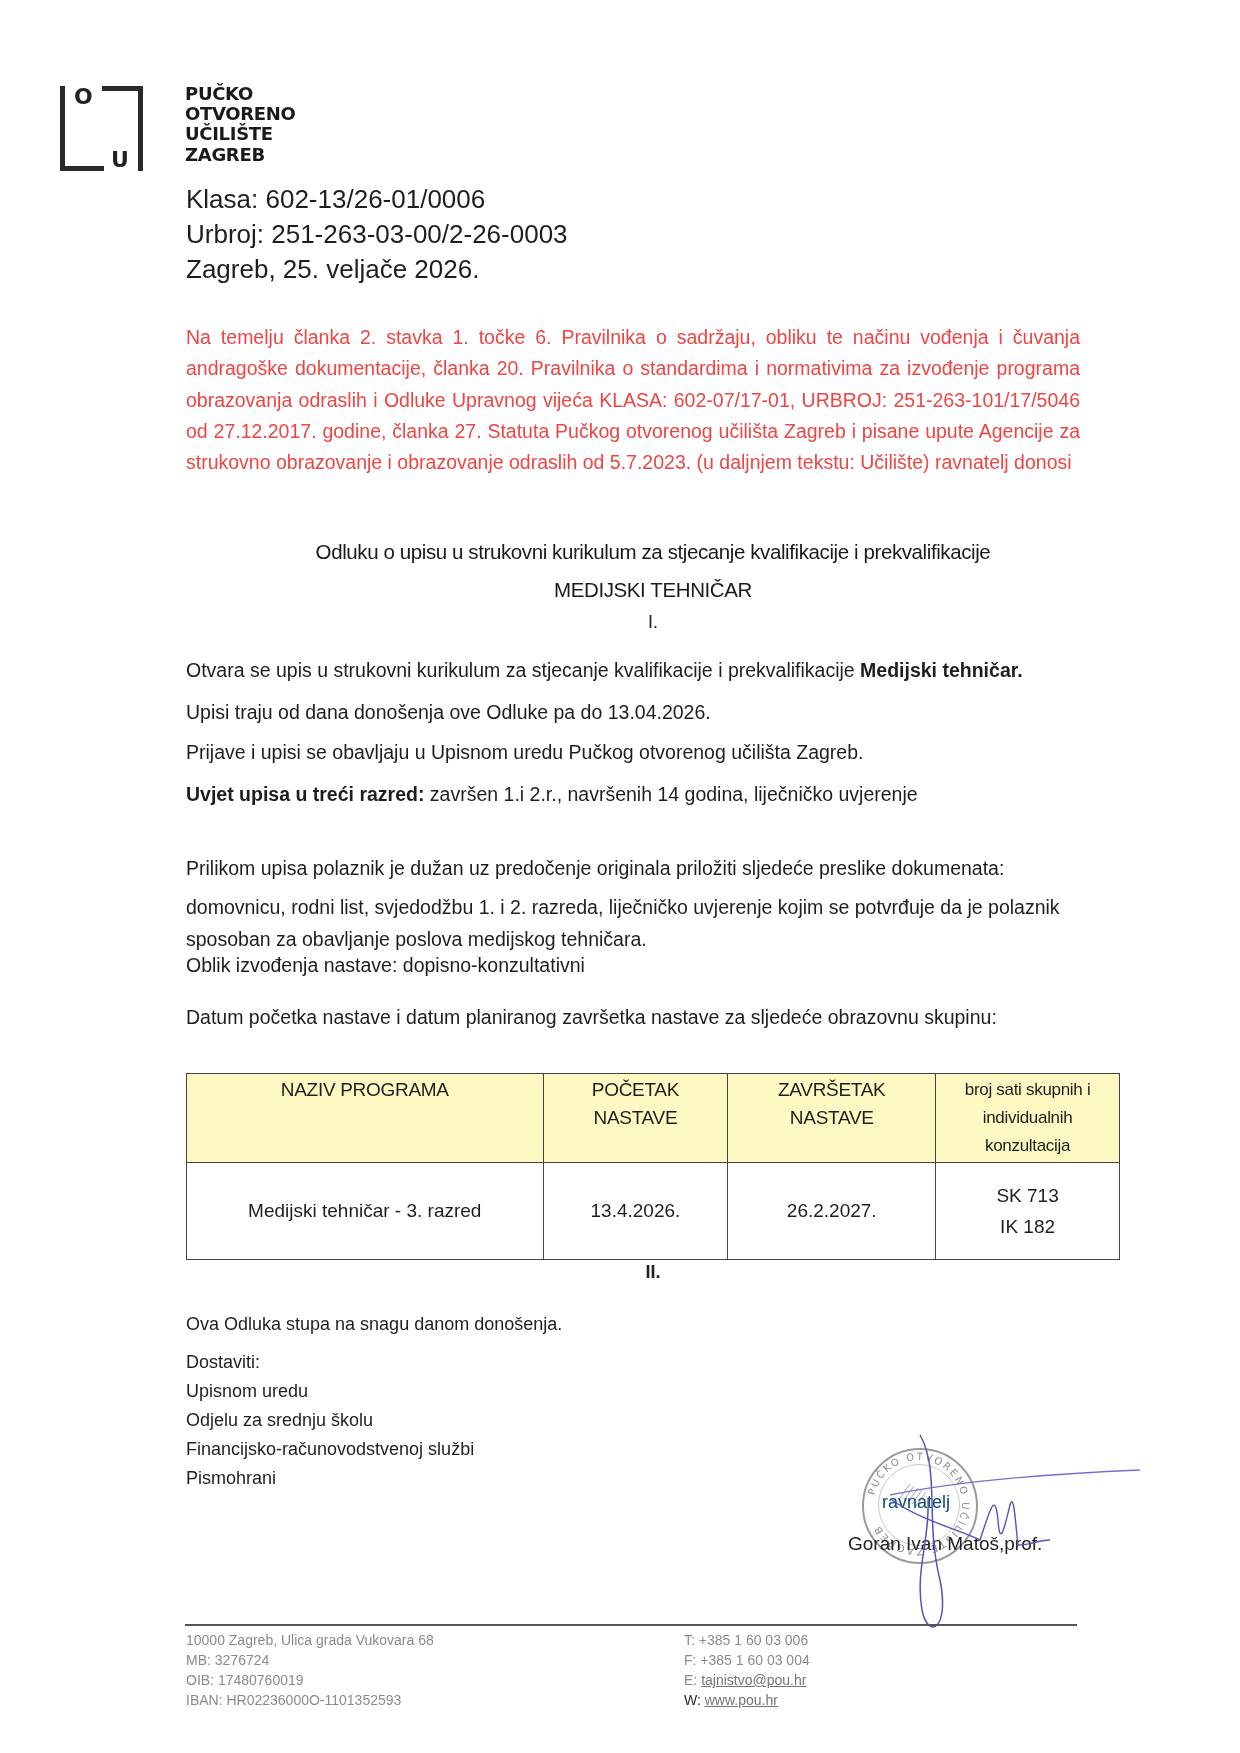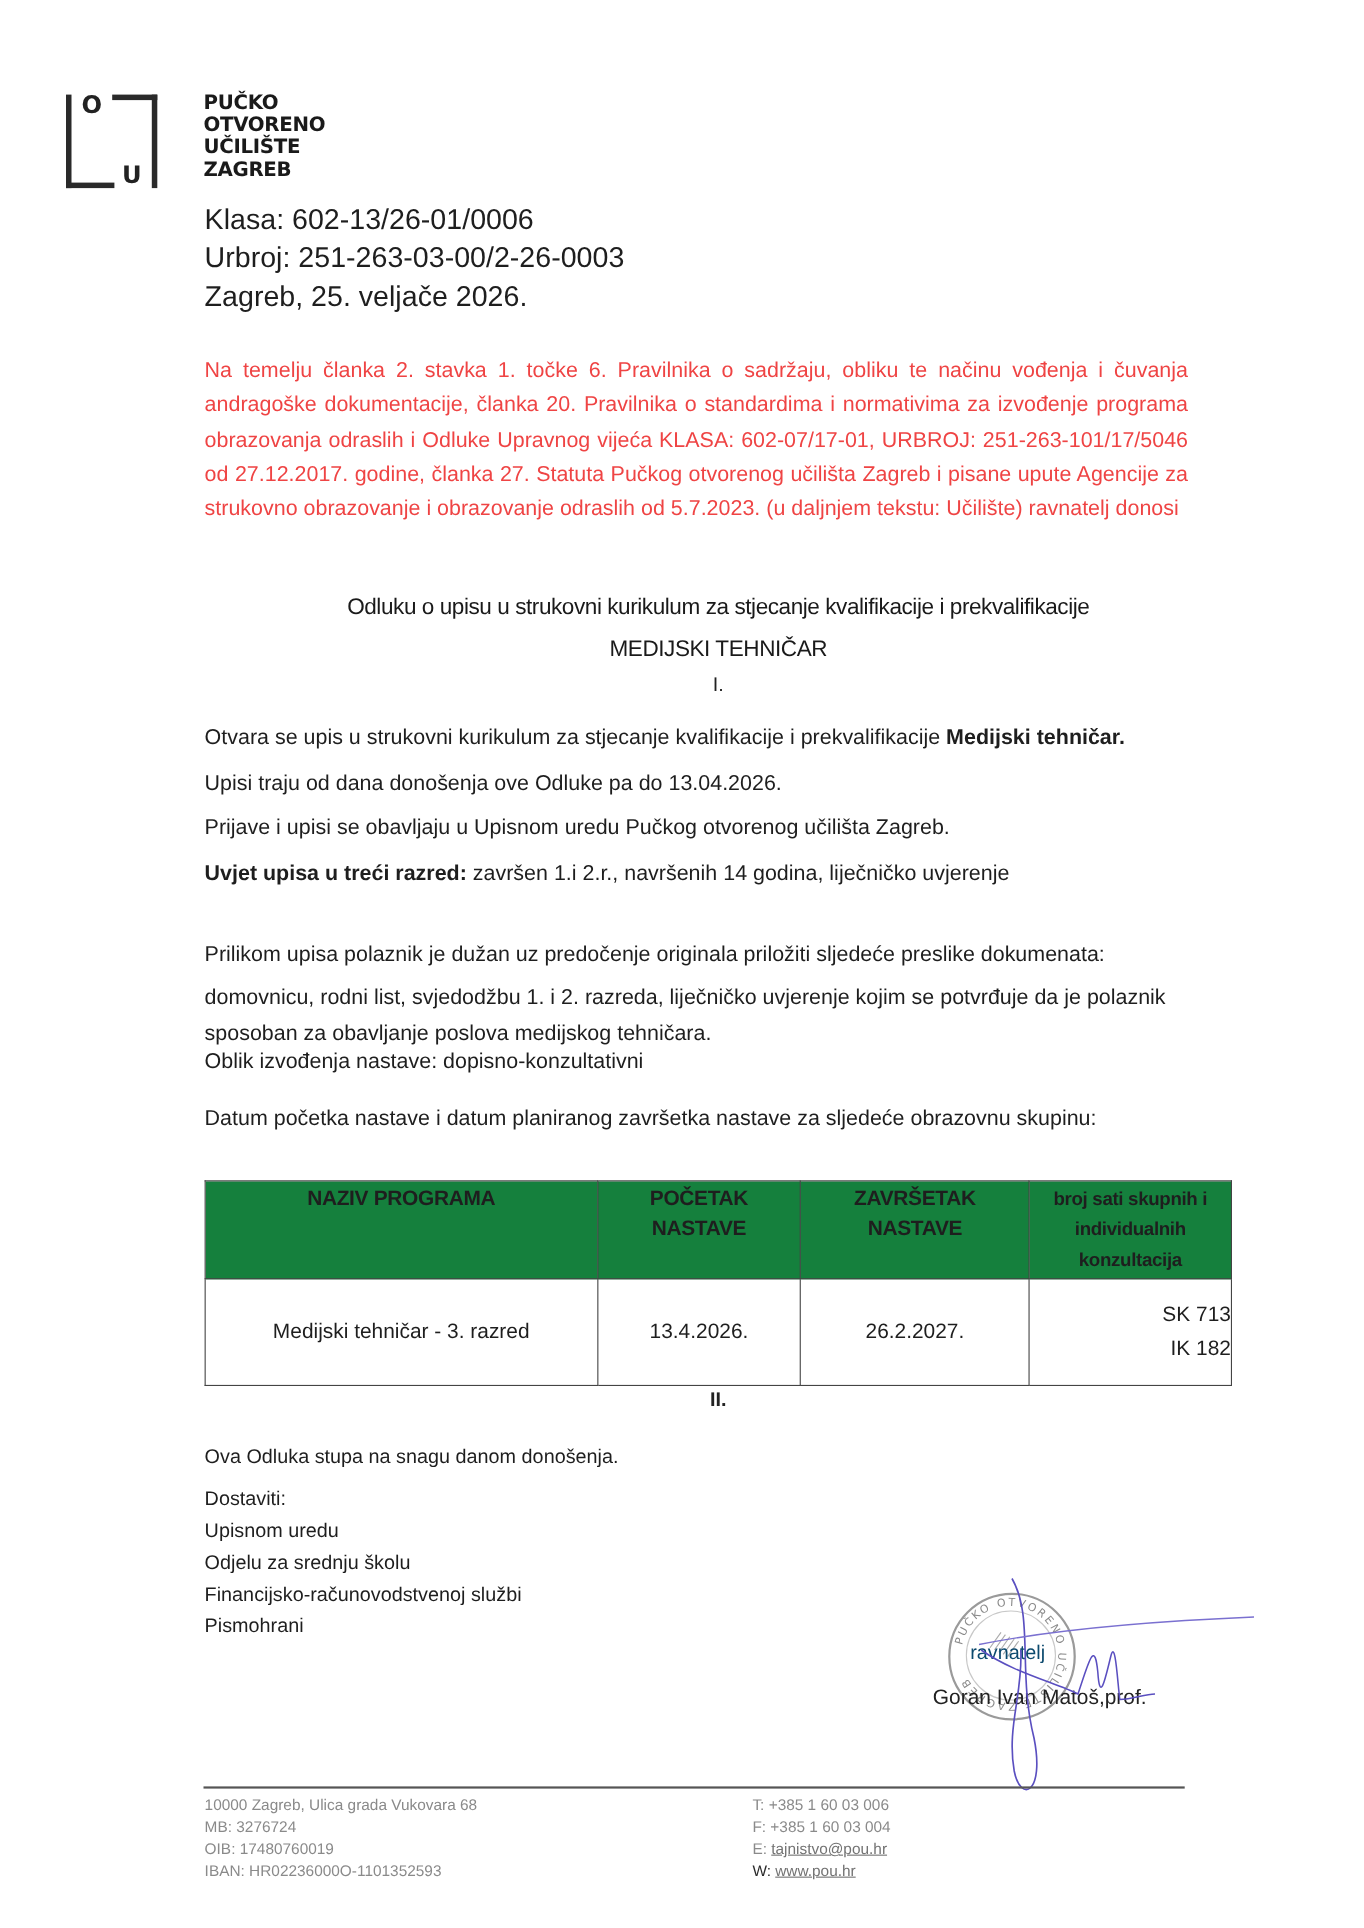--- a/index.html
+++ b/index.html
@@ -9,21 +9,21 @@
   .logo-bar { position: absolute; background: #2a2a2a; }
   .logo-letter { position: absolute; font-family: "DejaVu Sans", sans-serif; font-weight: bold; font-size: 22px; color: #222; line-height: 1; }
   .org-line { position: absolute; left: 185px; font-family: "DejaVu Sans", sans-serif; font-weight: bold; font-size: 18px; line-height: 20px; color: #1a1a1a; letter-spacing: -0.3px; }
   .ref { position: absolute; left: 186px; font-size: 26px; line-height: 26px; color: #1e1e1e; }
   .para { position: absolute; left: 186px; width: 894px; font-size: 19.5px; line-height: 31.3px; text-align: justify; text-align-last: left; color: #ef4444; }
   .line { position: absolute; left: 186px; font-size: 19.5px; line-height: 24px; color: #1e1e1e; }
   .title { position: absolute; left: 186px; width: 934px; text-align: center; font-weight: normal; font-size: 20.5px; line-height: 24px; color: #1a1a1a; letter-spacing: -0.4px; }
   .roman { position: absolute; left: 186px; width: 934px; text-align: center; font-size: 18px; color: #222; }
   table.sched { position: absolute; left: 186px; top: 1073px; width: 934px; border-collapse: collapse; font-size: 19px; color: #1e1e1e; }
   table.sched th, table.sched td { border: 1.5px solid #444; text-align: center; vertical-align: top; padding: 0; }
-  table.sched th { background: #15803d; font-weight: bold; height: 86px; line-height: 28px; padding-top: 2px; letter-spacing: -0.3px; }
+  table.sched th { background: #fef9c3; font-weight: normal; height: 86px; line-height: 28px; padding-top: 2px; letter-spacing: -0.3px; }
   table.sched th.small { font-size: 17px; line-height: 28px; }
   table.sched td { height: 96px; vertical-align: middle; }
   .footer-line { position: absolute; left: 185px; top: 1624px; width: 892px; height: 2px; background: #555; }
   .foot { position: absolute; font-size: 14px; line-height: 20px; color: #8a8a8a; }
   .foot a { color: #737373; text-decoration: underline; }
   .stamp { position: absolute; left: 862px; top: 1448px; width: 112px; height: 112px; border-radius: 50%; border: 2px solid #9a9a9a; }
   .stamp-inner { position: absolute; left: 14px; top: 14px; width: 80px; height: 80px; border-radius: 50%; border: 1px solid #c8c8c8; }
 </style>
 </head>
 <body>
@@ -94,21 +94,21 @@
         <div>individualnih</div>
         <div>konzultacija</div>
       </th>
     </tr>
   </thead>
   <tbody>
     <tr>
       <td>Medijski tehničar - 3. razred</td>
       <td>13.4.2026.</td>
       <td>26.2.2027.</td>
-      <td style="line-height:31px;text-align:right;">
+      <td style="line-height:31px;">
         <div>SK 713</div>
         <div>IK 182</div>
       </td>
     </tr>
   </tbody>
 </table>
 
 <div class="roman" style="top:1262px;font-weight:bold;">II.</div>
 
 <div class="line abs" style="top:1312px;font-size:18px;">Ova Odluka stupa na snagu danom donošenja.</div>

